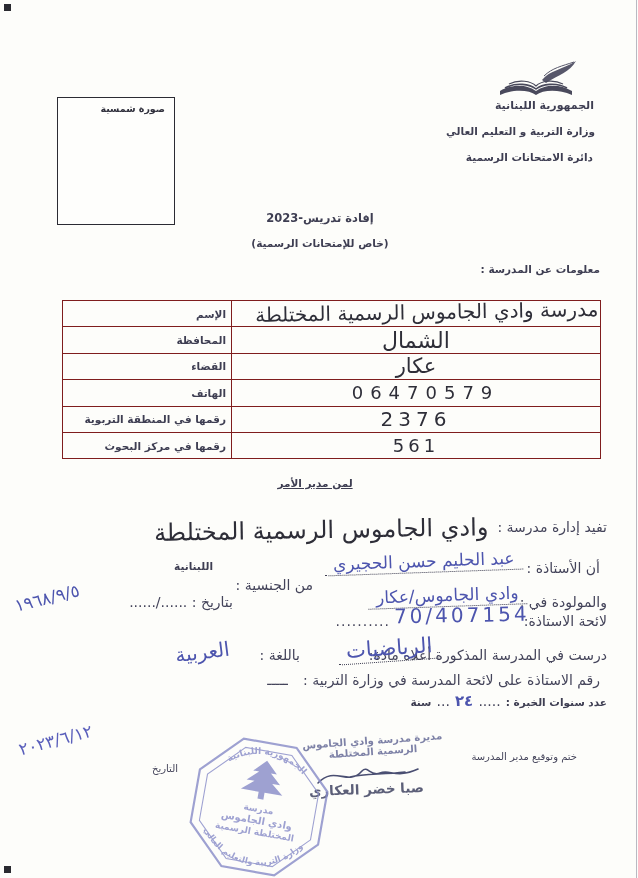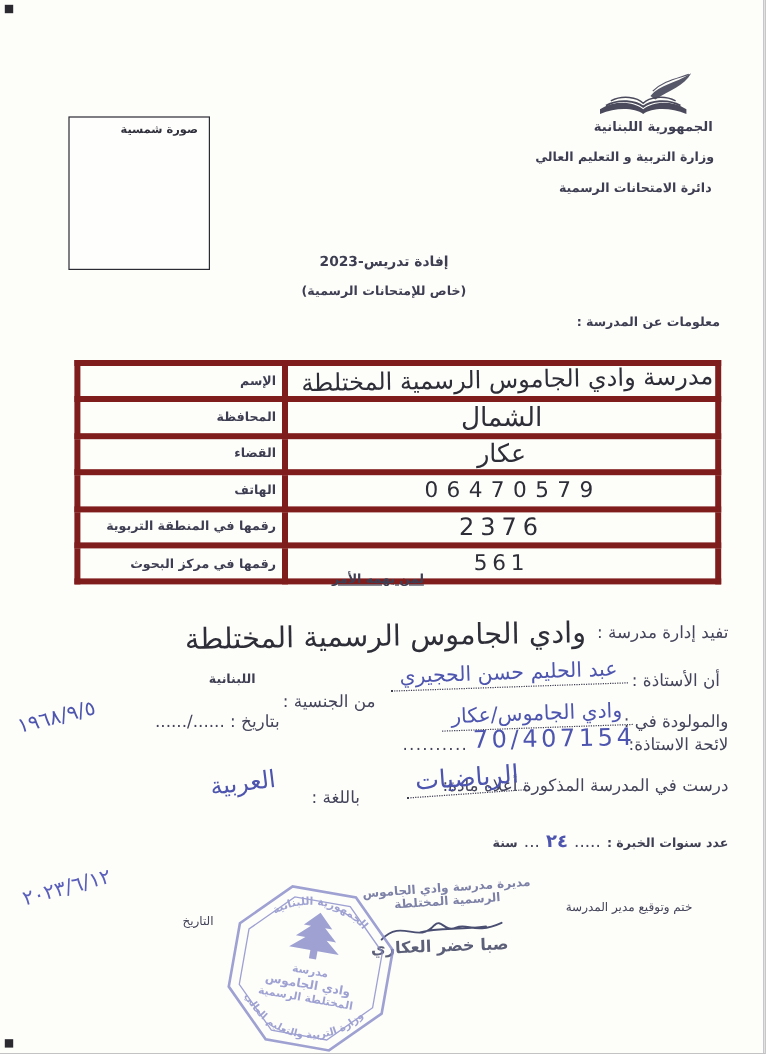--- a/index.html
+++ b/index.html
@@ -11,21 +11,21 @@
   .hw{font-family:"DejaVu Sans",sans-serif;white-space:nowrap;}
   .hw-dark{color:#2e2e38;}
   .hw-blue{color:#4d55ae;}
   .dotleader{border-bottom:1.4px dotted #3e3e52;padding:0 8px 1px 8px;display:inline-block;}
   .edge-right{position:absolute;top:0;bottom:0;right:1px;width:1px;background:#b9b9c2;}
   .corner{position:absolute;width:7px;height:7px;background:#2a2a30;}
   .photo-box{position:absolute;left:57px;top:97px;width:116px;height:126px;
              border:1.3px solid #2b2b33;background:#fefefc;}
   .photo-box span{position:absolute;top:5px;right:9px;font-size:9.5px;font-weight:bold;color:#30303c;text-align:center;}
   .school-table{position:absolute;left:62px;top:300px;width:539px;border-collapse:collapse;table-layout:fixed;}
-  .school-table td{border:5px solid #7f1d1d;height:25.4px;padding:0 5px;overflow:visible;}
+  .school-table td{border:1px solid #7f1d1d;height:25.4px;padding:0 5px;overflow:visible;}
   .school-table td.lbl{width:158px;text-align:right;font-size:10.5px;font-weight:bold;color:#3e3e52;}
   .school-table td.val{position:relative;text-align:center;}
   .tbl-hw{font-size:20px;letter-spacing:1px;margin-top:16px;}
   .seal-svg,.logo-svg,.sig-svg{position:absolute;}
   .underlined{text-decoration:underline;}
 </style>
 </head>
 <body>
 
 <div class="sheet">
@@ -89,21 +89,21 @@
     </tr>
     <tr>
       <td class="val">
         <span class="hw hw-dark" style="font-size:18px;letter-spacing:4px;" dir="ltr">561</span>
       </td>
       <td class="lbl">رقمها في مركز البحوث</td>
     </tr>
   </tbody>
     </table>
 
-  <div class="abs printed underlined" style="left:225px;top:477px;width:180px;text-align:center;">لمن يهمه الأمر</div>
+  <div class="abs printed underlined" style="left:225px;top:477px;width:180px;text-align:center;">لمن مدير الأمر</div>
 
   <div class="abs" style="right:31px;top:516px;">
     <span class="printed-light">تفيد إدارة مدرسة :</span>
     <span class="hw hw-dark" style="font-size:24px;display:inline-block;transform:rotate(-1deg);margin-right:4px;vertical-align:-6px;">وادي الجاموس الرسمية المختلطة</span>
   </div>
 
   <div class="abs printed-light" style="right:38px;top:560px;">أن الأستاذة :</div>
   <span class="abs hw hw-blue dotleader" style="right:115px;top:551px;font-size:17px;transform:rotate(-2deg);">عبد الحليم حسن الحجيري</span>
   <div class="abs printed-light" style="right:325px;top:560px;margin-top:17px;">من الجنسية :</div>
   <div class="abs printed" style="right:425px;top:560px;">اللبنانية</div>
@@ -112,23 +112,27 @@
   <span class="abs hw hw-blue dotleader" style="right:111px;top:585px;font-size:17px;transform:rotate(-2deg);">وادي الجاموس/عكار</span>
   <div class="abs printed-light" style="right:405px;top:594px;">بتاريخ : ....../......</div>
   <span class="abs hw hw-blue" style="left:14px;top:588px;font-size:17px;transform:rotate(-14deg);letter-spacing:2px;" dir="ltr">١٩٦٨/٩/٥</span>
 
   <div class="abs printed-light" style="right:31px;top:613px;">لائحة الاستاذة:</div>
   <span class="abs hw hw-blue" style="right:108px;top:603px;font-size:20px;letter-spacing:3px;transform:rotate(-1deg);" dir="ltr">70/407154</span>
   <span class="abs printed-light" style="right:248px;top:613px;letter-spacing:1px;">..........</span>
 
   <div class="abs printed-light" style="right:31px;top:647px;">درست في المدرسة المذكورة أعلاه مادة:</div>
   <span class="abs hw hw-blue dotleader" style="right:198px;top:636px;font-size:21px;transform:rotate(-4deg);">الرياضيات</span>
-  <div class="abs printed-light" style="right:338px;top:647px;margin-top:10px;">باللغة :</div>
+  <div class="abs printed-light" style="right:338px;top:647px;">باللغة :</div>
   <span class="abs hw hw-blue" style="right:408px;top:640px;font-size:20px;transform:rotate(-7deg);">العربية</span>
 
+  <div class="abs" style="right:38px;top:670px;">
+    <span class="printed-light">رقم الاستاذة على لائحة المدرسة في وزارة التربية :</span>
+    <span class="printed-light" style="margin-right:10px;">ـــــ</span>
+  </div>
 
   <div class="abs" style="right:31px;top:691px;margin-left:43px;">
     <span class="printed">عدد سنوات الخبرة :</span>
     <span class="printed-light">.....</span>
     <span class="hw hw-blue" style="font-size:15px;font-weight:bold;">٢٤</span>
     <span class="printed-light">...</span>
     <span class="printed">سنة</span>
   </div>
 
   <div class="abs printed-light" style="right:61px;top:751px;font-size:10px;">ختم وتوقيع مدير المدرسة</div>

